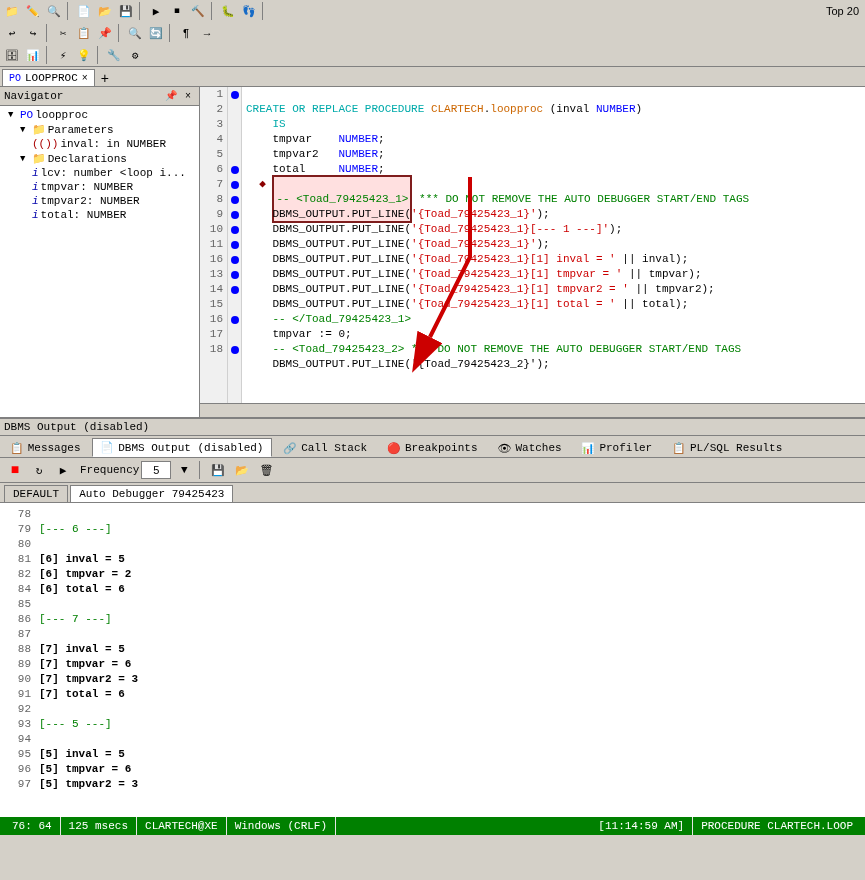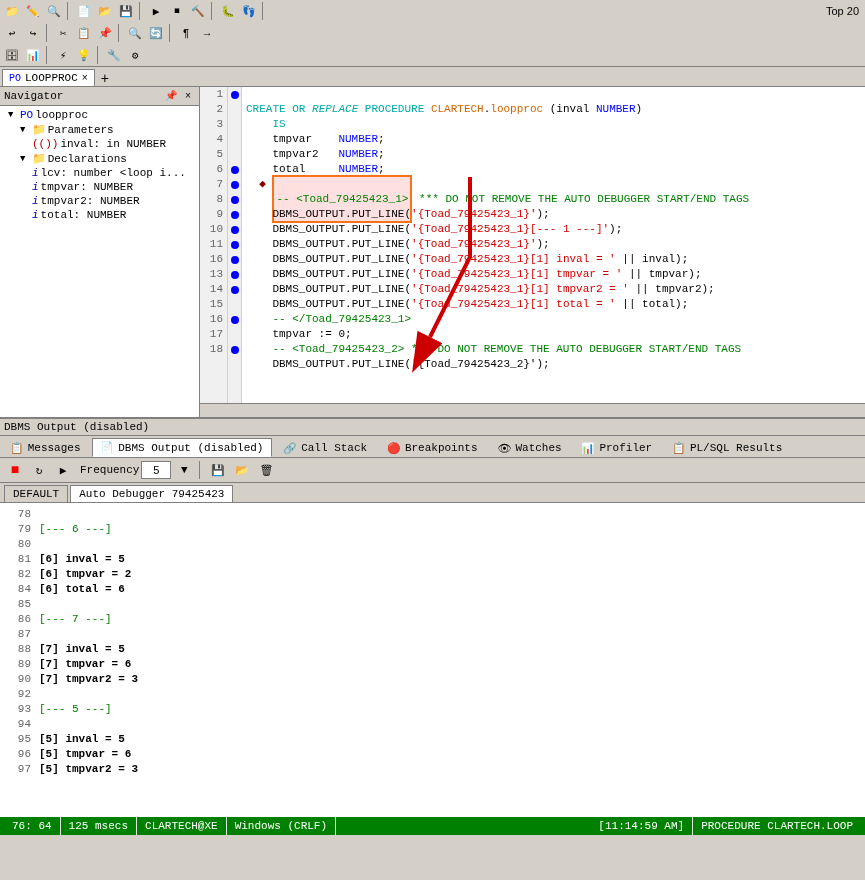--- a/index.html
+++ b/index.html
@@ -249,27 +249,27 @@
         <div style="height:15px;"></div>
         <div style="height:15px; display:flex; align-items:center; justify-content:center;">
             <div class="line-marker" style="width:8px;height:8px;"></div>
           </div>
         <div style="height:15px;"></div>
         <div style="height:15px; display:flex; align-items:center; justify-content:center;">
             <div class="line-marker" style="width:8px;height:8px;"></div>
           </div>
       </div>
       <div class="code-content">
-<span><span style="color:#00aaaa;">CREATE</span> <span style="color:#00aaaa;">OR</span> <span style="color:#00aaaa;font-style:italic;">REPLACE</span> <span style="color:#00aaaa;">PROCEDURE</span> <span style="color:#cc6600;">CLARTECH</span>.<span style="color:#cc6600;">loopproc</span> (<span style="color:#000000;">inval</span> <span style="color:#0000ff;">NUMBER</span>)</span>
+<span><span style="color:#00aaaa;">CREATE</span> <span style="color:#00aaaa;">OR</span> <span style="color:#00aaaa;">REPLACE</span> <span style="color:#00aaaa;">PROCEDURE</span> <span style="color:#cc6600;">CLARTECH</span>.<span style="color:#cc6600;">loopproc</span> (<span style="color:#000000;">inval</span> <span style="color:#0000ff;">NUMBER</span>)</span>
 <span>    <span style="color:#00aaaa;">IS</span></span>
 <span>    <span style="color:#000000;">tmpvar</span>    <span style="color:#0000ff;">NUMBER</span>;</span>
 <span>    <span style="color:#000000;">tmpvar2</span>   <span style="color:#0000ff;">NUMBER</span>;</span>
 <span>    <span style="color:#000000;">total</span>     <span style="color:#0000ff;">NUMBER</span>;</span>
 <span>  <span style="color:#8b0000; font-weight:bold;">◆</span> <span style="color:#00aaaa;">BEGIN</span></span>
-<span>    <span style="border:2px solid #f97316; padding:16px 2px; background:#ffe0e0;"><span style="color:#008000;">-- &lt;Toad_79425423_1&gt;</span></span> <span style="color:#008000;">*** DO NOT REMOVE THE AUTO DEBUGGER START/END TAGS</span></span>
+<span>    <span style="border:2px solid #7f1d1d; padding:16px 2px; background:#ffe0e0;"><span style="color:#008000;">-- &lt;Toad_79425423_1&gt;</span></span> <span style="color:#008000;">*** DO NOT REMOVE THE AUTO DEBUGGER START/END TAGS</span></span>
 <span>    <span style="color:#000000;">DBMS_OUTPUT</span>.<span style="color:#000000;">PUT_LINE</span>(<span style="color:#cc0000;">'{Toad_79425423_1}'</span>);</span>
 <span>    <span style="color:#000000;">DBMS_OUTPUT</span>.<span style="color:#000000;">PUT_LINE</span>(<span style="color:#cc0000;">'{Toad_79425423_1}[--- 1 ---]'</span>);</span>
 <span>    <span style="color:#000000;">DBMS_OUTPUT</span>.<span style="color:#000000;">PUT_LINE</span>(<span style="color:#cc0000;">'{Toad_79425423_1}'</span>);</span>
 <span>    <span style="color:#000000;">DBMS_OUTPUT</span>.<span style="color:#000000;">PUT_LINE</span>(<span style="color:#cc0000;">'{Toad_79425423_1}[1] inval = '</span> || inval);</span>
 <span>    <span style="color:#000000;">DBMS_OUTPUT</span>.<span style="color:#000000;">PUT_LINE</span>(<span style="color:#cc0000;">'{Toad_79425423_1}[1] tmpvar = '</span> || tmpvar);</span>
 <span>    <span style="color:#000000;">DBMS_OUTPUT</span>.<span style="color:#000000;">PUT_LINE</span>(<span style="color:#cc0000;">'{Toad_79425423_1}[1] tmpvar2 = '</span> || tmpvar2);</span>
 <span>    <span style="color:#000000;">DBMS_OUTPUT</span>.<span style="color:#000000;">PUT_LINE</span>(<span style="color:#cc0000;">'{Toad_79425423_1}[1] total = '</span> || total);</span>
 <span>    <span style="color:#008000;">-- &lt;/Toad_79425423_1&gt;</span></span>
 <span>    <span style="color:#000000;">tmpvar</span> := 0;</span>
 <span>    <span style="color:#008000;">-- &lt;Toad_79425423_2&gt; *** DO NOT REMOVE THE AUTO DEBUGGER START/END TAGS</span></span>
@@ -390,20 +390,24 @@
     </div>
     <div class="output-line">
       <span class="line-num-out">89</span>
       <span class="line-text-out">[7] tmpvar = 6</span>
     </div>
     <div class="output-line">
       <span class="line-num-out">90</span>
       <span class="line-text-out">[7] tmpvar2 = 3</span>
     </div>
     <div class="output-line">
+      <span class="line-num-out">91</span>
+      <span class="line-text-out">[7] total = 6</span>
+    </div>
+    <div class="output-line">
       <span class="line-num-out">92</span>
       <span class="line-text-out"></span>
     </div>
     <div class="output-line">
       <span class="line-num-out">93</span>
       <span class="line-text-green">[--- 5 ---]</span>
     </div>
     <div class="output-line">
       <span class="line-num-out">94</span>
       <span class="line-text-out"></span>

